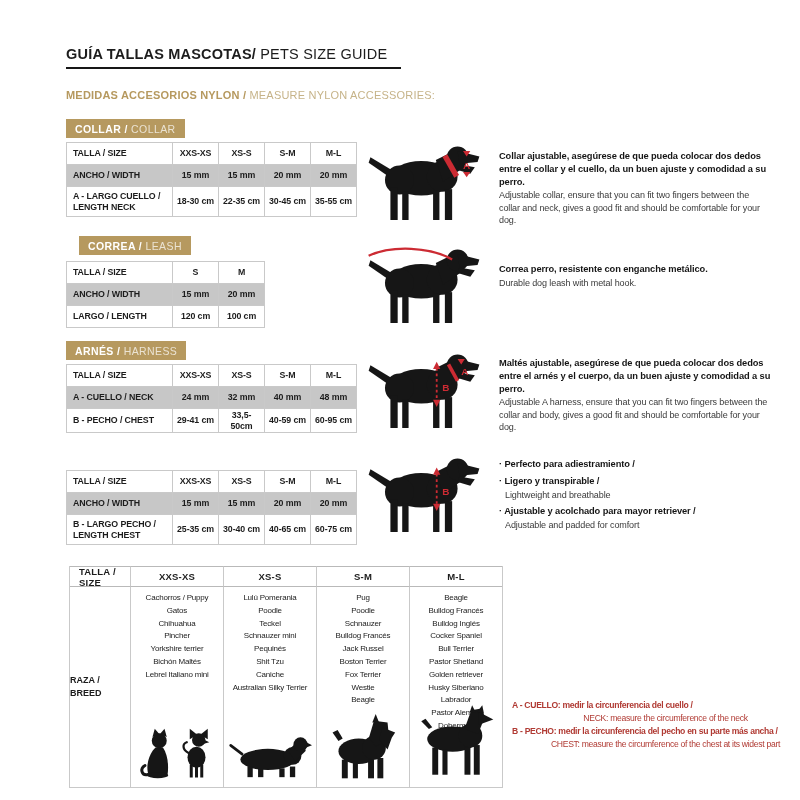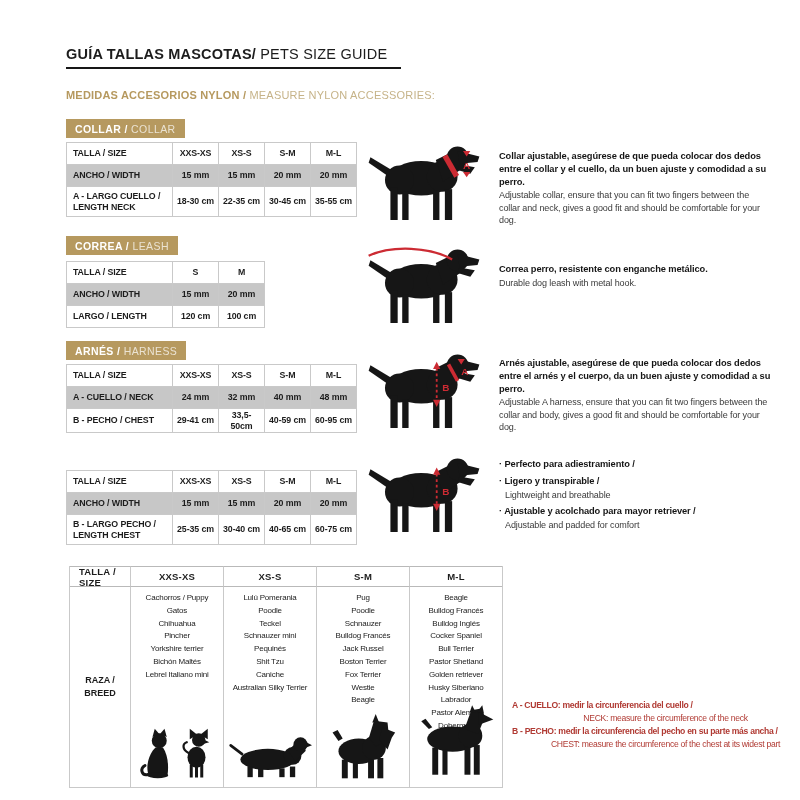--- a/index.html
+++ b/index.html
@@ -28,21 +28,21 @@
   .bullet .db::before{content:"· ";}
   .bullet .dl{padding-left:6px;}
   .notes{left:503px;top:699px;width:292px;font-size:8.6px;line-height:1.5;color:var(--accent-red,#b03a33);letter-spacing:-.3px;}
   .notes .nb{font-weight:700;}
   .notes .nl{padding-left:15px;font-weight:400;text-align:center;}
   .breed{left:60px;top:566px;display:grid;grid-template-columns:60px 93px 93px 93px 93px;grid-template-rows:21px 116px 85px;border-left:1px solid var(--border-gray,#c9c9c9);border-right:1px solid var(--border-gray,#c9c9c9);}
   .bh{border-top:1px solid #b9b9b9;border-bottom:1px solid #b9b9b9;display:flex;align-items:center;justify-content:center;font-size:9.5px;font-weight:700;letter-spacing:.2px;}
   .bh.f{justify-content:flex-start;padding-left:9px;}
   .vln{border-left:1px solid var(--border-gray,#c9c9c9);}
   .bcol{padding-top:5px;font-size:8px;font-weight:400;line-height:1.6;text-align:center;letter-spacing:-.2px;}
-  .blabel{grid-row:2/4;display:flex;align-items:center;justify-content:center;text-align:center;font-size:9px;font-weight:700;line-height:1.45;border-bottom:1px solid var(--border-gray,#c9c9c9);}
+  .blabel{grid-row:2/4;display:flex;align-items:center;justify-content:center;text-align:left;font-size:9px;font-weight:700;line-height:1.45;border-bottom:1px solid var(--border-gray,#c9c9c9);}
   .sil{display:flex;align-items:flex-end;justify-content:center;gap:5px;padding-bottom:7px;border-bottom:1px solid var(--border-gray,#c9c9c9);}
   .mk{font-family:"Liberation Sans",sans-serif;font-weight:bold;font-size:11px;}
 </style>
 </head>
 <body>
 
 <svg width="0" height="0" style="position:absolute" aria-hidden="true">
   <defs>
     <g id="dogshape">
       <ellipse cx="62" cy="42" rx="34" ry="19"></ellipse>
@@ -146,21 +146,21 @@
     <line x1="88" y1="17" x2="101" y2="40" style="stroke:var(--marker-red,#cc2b33)" stroke-width="6"></line>
     <polygon points="108,12 116,12 112,18" style="fill:var(--marker-red,#cc2b33)"></polygon>
     <text x="112" y="32" text-anchor="middle" class="mk" style="fill:var(--marker-red,#cc2b33)">A</text>
     <polygon points="108,41 116,41 112,35" transform="rotate(180 112 38)" style="fill:var(--marker-red,#cc2b33)"></polygon>
   </svg>
   <div class="abs desc" style="top:150px">
     <div class="db">Collar ajustable, asegúrese de que pueda colocar dos dedos entre el collar y el cuello, da un buen ajuste y comodidad a su perro.</div>
     <div class="dl">Adjustable collar, ensure that you can fit two fingers between the collar and neck, gives a good fit and should be comfortable for your dog.</div>
   </div>
 
-  <div class="abs badge" style="left:57px;top:236px"><span>CORREA /</span><span class="lt"> LEASH</span></div>
+  <div class="abs badge" style="left:70px;top:236px"><span>CORREA /</span><span class="lt"> LEASH</span></div>
   <div class="abs tbl t2 rb" style="left:57px;top:261px">
     <div class="c f">TALLA / SIZE</div>
     <div class="c">S</div>
     <div class="c">M</div>
     <div class="c f s">ANCHO / WIDTH</div>
     <div class="c s">15 mm</div>
     <div class="c s">20 mm</div>
     <div class="c f">LARGO / LENGTH</div>
     <div class="c">120 cm</div>
     <div class="c">100 cm</div>
@@ -196,21 +196,21 @@
     <use href="#dogshape" fill="#161616"></use>
     <line x1="92" y1="18" x2="102" y2="36" style="stroke:var(--marker-red,#cc2b33)" stroke-width="4"></line>
     <polygon points="102,12 110,12 106,18" style="fill:var(--marker-red,#cc2b33)"></polygon>
     <text x="110" y="30" text-anchor="middle" class="mk" style="fill:var(--marker-red,#cc2b33)">A</text>
     <line x1="79" y1="22" x2="79" y2="58" style="stroke:var(--marker-red,#cc2b33)" stroke-width="2" stroke-dasharray="3,3"></line>
     <polygon points="75,23 83,23 79,15" style="fill:var(--marker-red,#cc2b33)"></polygon>
     <polygon points="75,57 83,57 79,65" style="fill:var(--marker-red,#cc2b33)"></polygon>
     <text x="89" y="47" text-anchor="middle" class="mk" style="fill:var(--marker-red,#cc2b33)">B</text>
   </svg>
   <div class="abs desc" style="top:357px">
-    <div class="db">Arnés ajustable, asegúrese de que pueda colocar dos dedos entre el arnés y el cuerpo, da un buen ajuste y comodidad a su perro.</div>
+    <div class="db">Maltés ajustable, asegúrese de que pueda colocar dos dedos entre el arnés y el cuerpo, da un buen ajuste y comodidad a su perro.</div>
     <div class="dl">Adjustable A harness, ensure that you can fit two fingers between the collar and body, gives a good fit and should be comfortable for your dog.</div>
   </div>
 
   <div class="abs badge" style="left:57px;top:470px"><span>ARNÉS /</span><span class="lt"> PETRAL</span></div>
   <div class="abs tbl t4 ra" style="left:57px;top:470px">
     <div class="c f">TALLA / SIZE</div>
     <div class="c">XXS-XS</div>
     <div class="c">XS-S</div>
     <div class="c">S-M</div>
     <div class="c">M-L</div>

